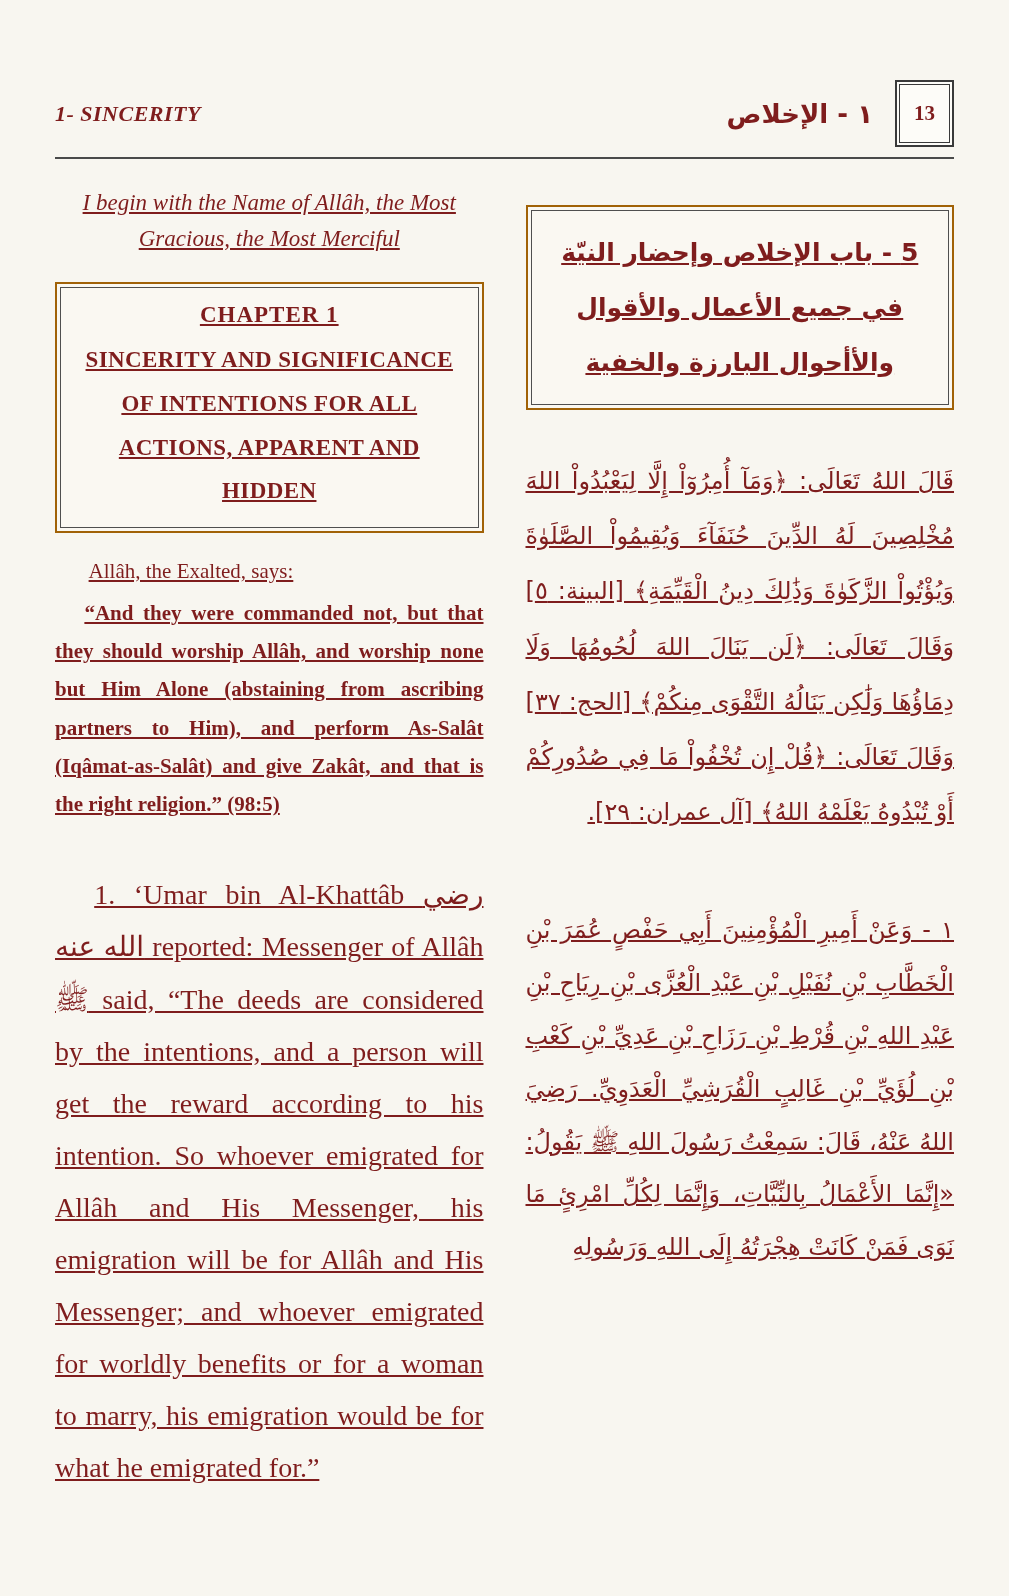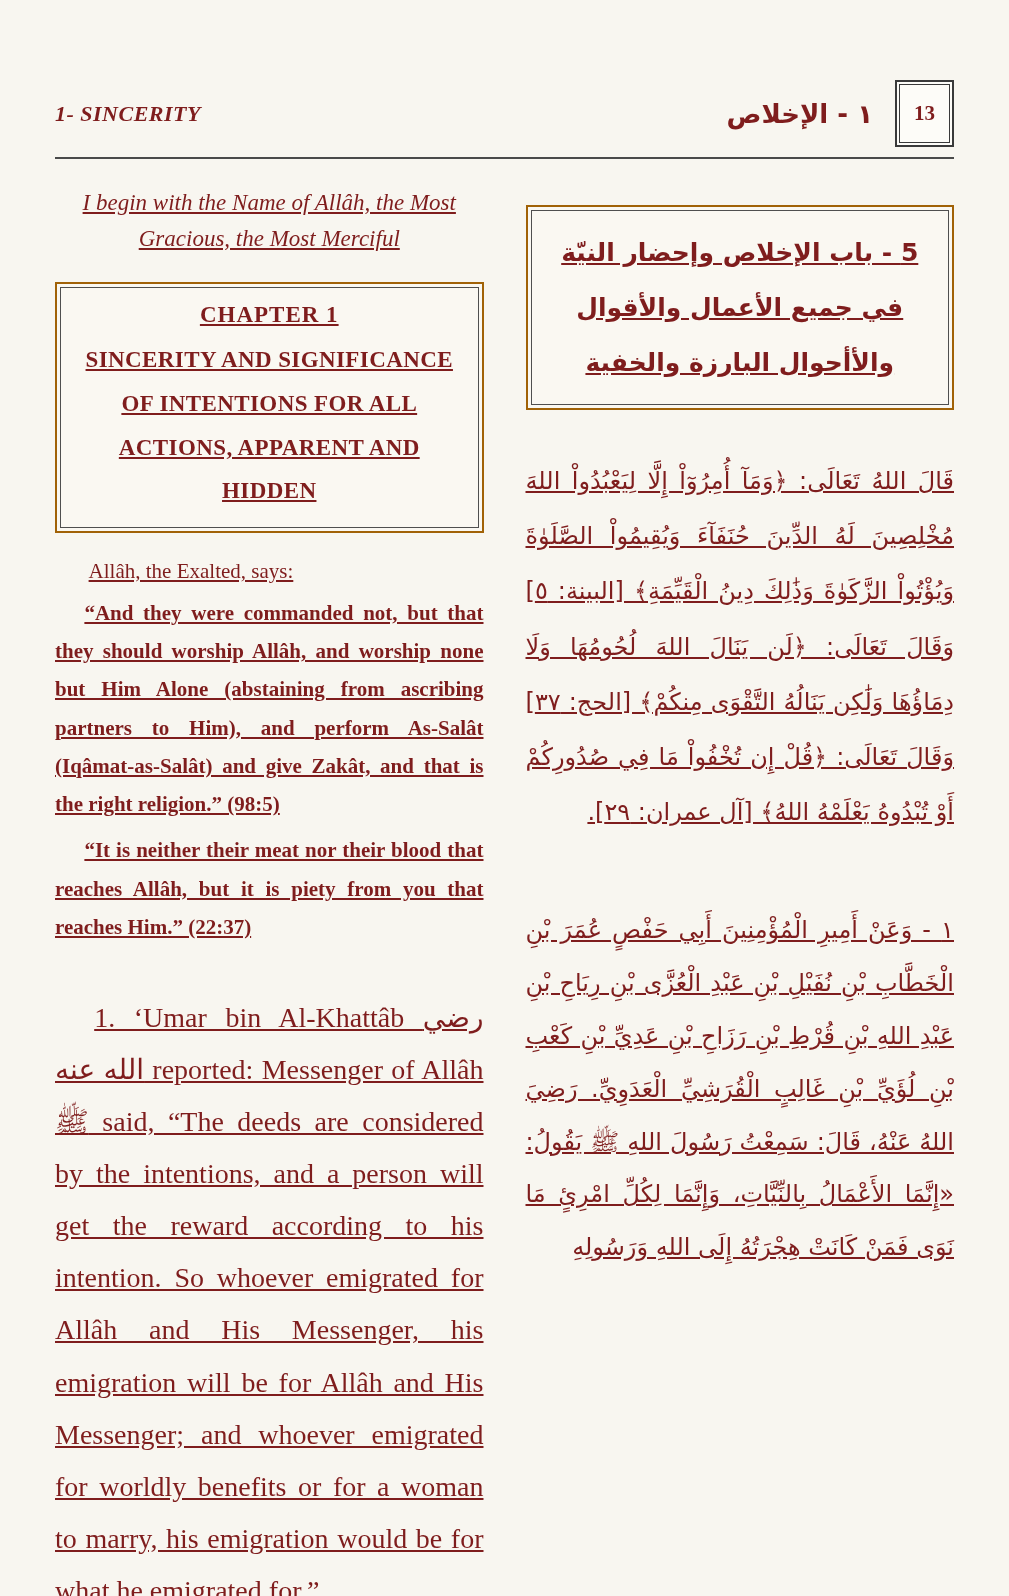--- a/index.html
+++ b/index.html
@@ -172,21 +172,20 @@
       <div class="dbox">
         <div class="dbox-inner">
           <div class="chapter-line1">CHAPTER 1</div>
           <div class="chapter-line2">SINCERITY AND SIGNIFICANCE OF INTENTIONS FOR ALL ACTIONS, APPARENT AND HIDDEN</div>
         </div>
       </div>
 
       <div class="body-en">
         <p class="intro-line">Allâh, the Exalted, says:</p>
         <p class="quote-para">“And they were commanded not, but that they should worship Allâh, and worship none but Him Alone (abstaining from ascribing partners to Him), and perform As-Salât (Iqâmat-as-Salât) and give Zakât, and that is the right religion.” (98:5)</p>
-        <p class="quote-para">“It is neither their meat nor their blood that reaches Allâh, but it is piety from you that reaches Him.” (22:37)</p>
         <p class="hadith-en">1. ‘Umar bin Al-Khattâb رضي الله عنه reported: Messenger of Allâh ﷺ said, “The deeds are considered by the intentions, and a person will get the reward according to his intention. So whoever emigrated for Allâh and His Messenger, his emigration will be for Allâh and His Messenger; and whoever emigrated for worldly benefits or for a woman to marry, his emigration would be for what he emigrated for.”</p>
       </div>
     </div>
 
     <div class="col-ar" dir="rtl">
 
       <div class="dbox">
         <div class="dbox-inner">
           <div class="chapter-ar">5 - باب الإخلاص وإحضار النيّة في جميع الأعمال والأقوال والأأحوال البارزة والخفية</div>
         </div>

